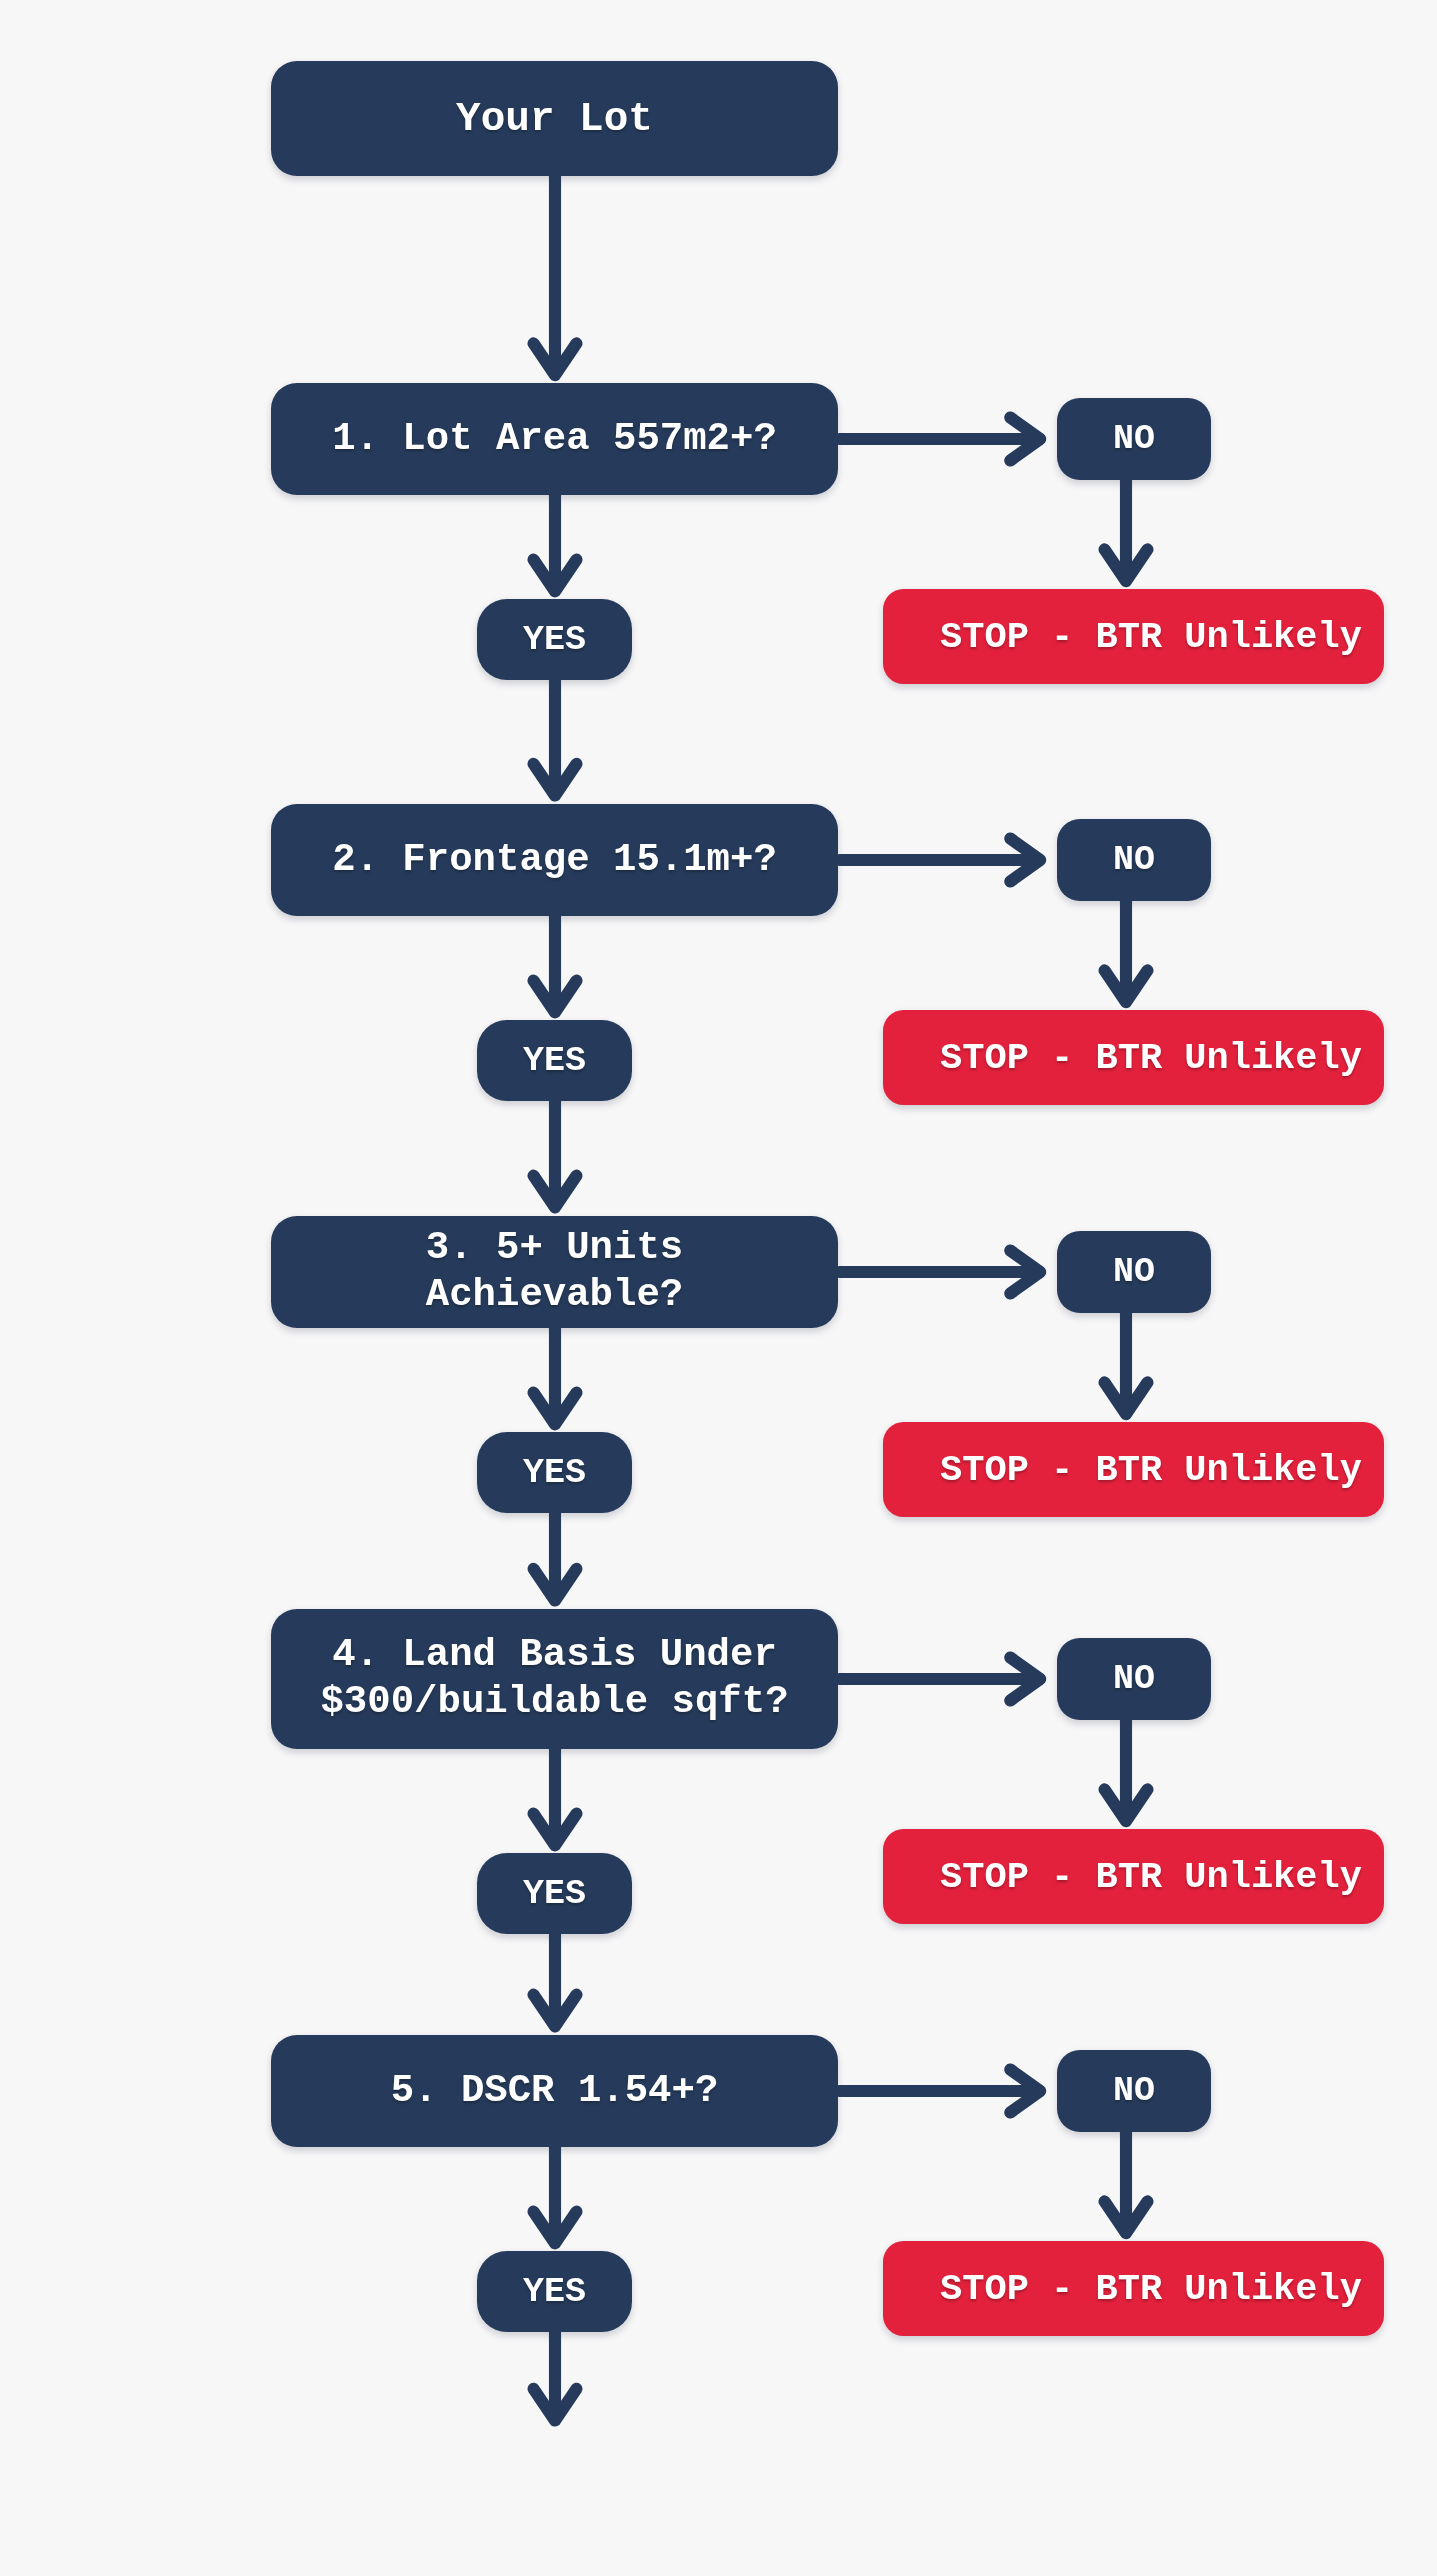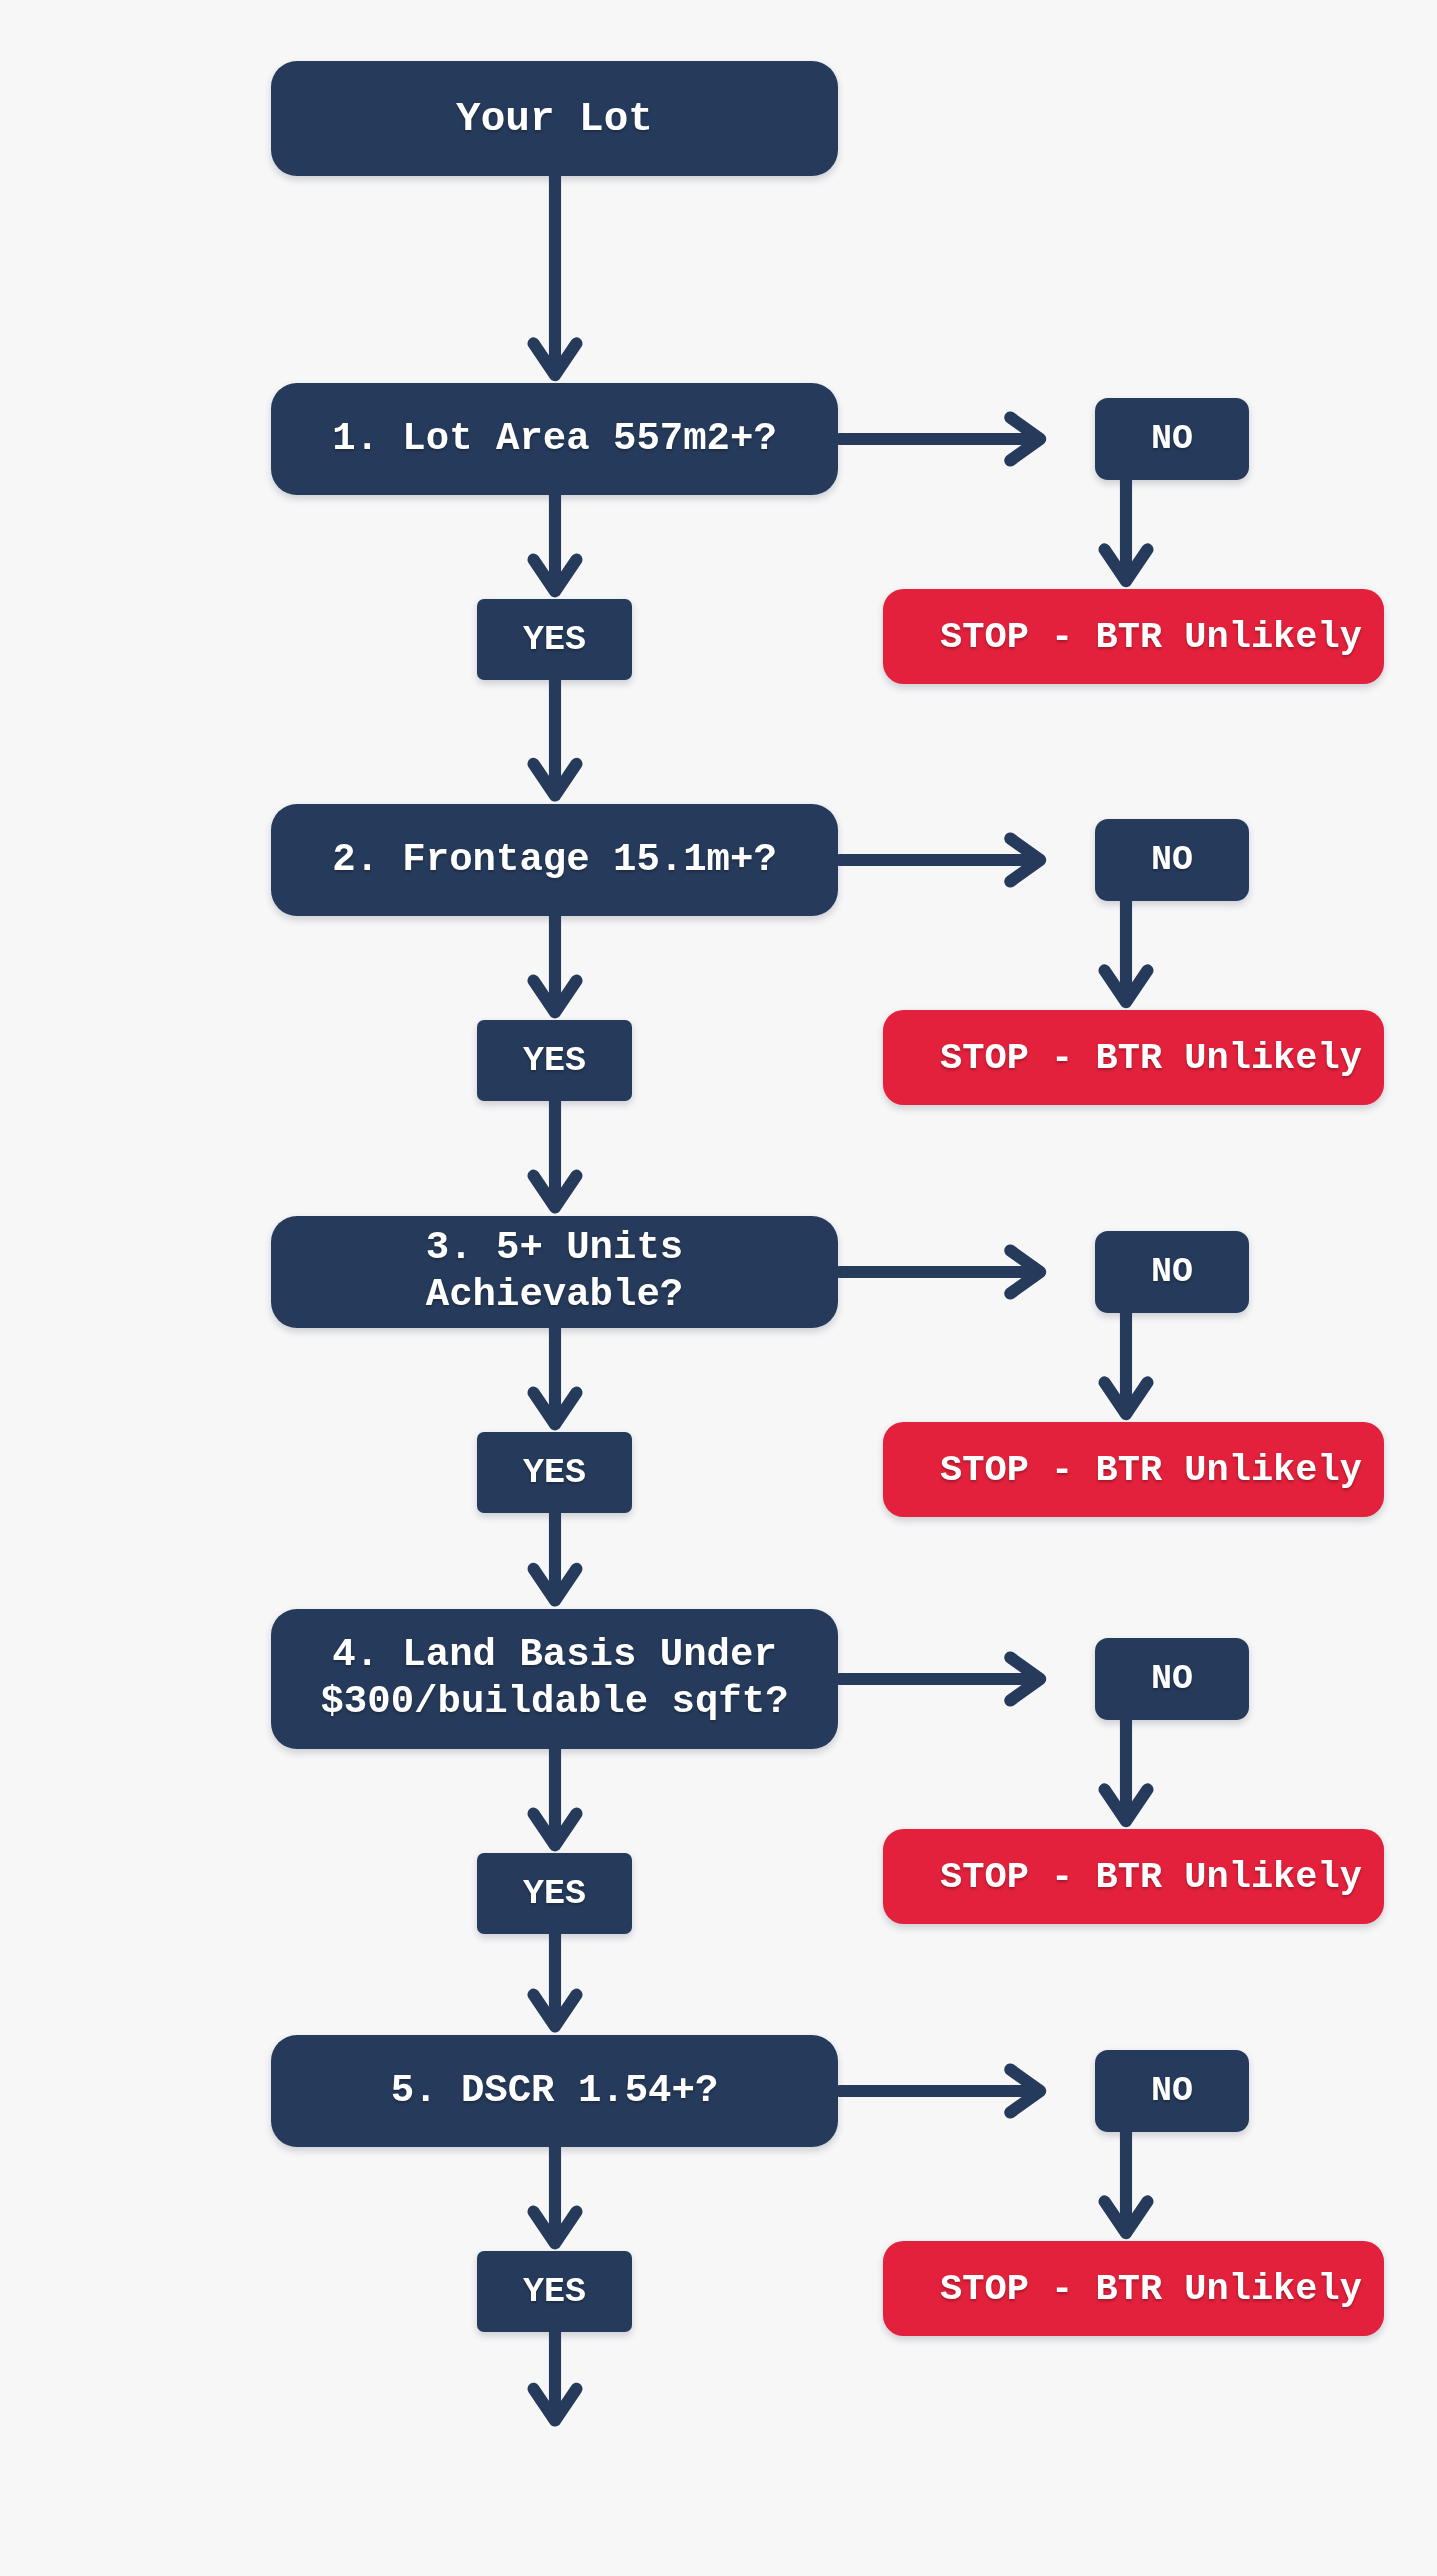--- a/index.html
+++ b/index.html
@@ -38,30 +38,30 @@
   }
 
   .stage{position:absolute; left:0; width:1438px; height:0; --qh:112px;}
   .stage.tall{--qh:140px;}
 
   .q-node{
     left:271px; top:0; width:567px; height:var(--qh);
     border-radius:26px; font-size:39px; line-height:1.2; padding:15px 30px;
   }
   .no-node{
-    left:1095px; top:calc((var(--qh) - 82px)/2); width:154px; height:82px;
-    border-radius:13px; font-size:35px;
+    left:1057px; top:calc((var(--qh) - 82px)/2); width:154px; height:82px;
+    border-radius:23px; font-size:35px;
   }
   .stop-node{
     left:883px; top:calc((var(--qh) - 82px)/2 + 191px); width:501px; height:95px;
     border-radius:20.6px; font-size:37px;padding-left:35px;
   }
   .yes-node{
     left:477px; top:calc(var(--qh) + 104px); width:155px; height:81px;
-    border-radius:7px; font-size:35px;
+    border-radius:30px; font-size:35px;
   }
 
   .arrow{position:absolute; overflow:visible;}
   .arrow line,.arrow polyline{
     stroke:var(--navy,#263B5B);
     stroke-width:13px;
     stroke-linecap:round;
     stroke-linejoin:round;
     fill:none;
   }

